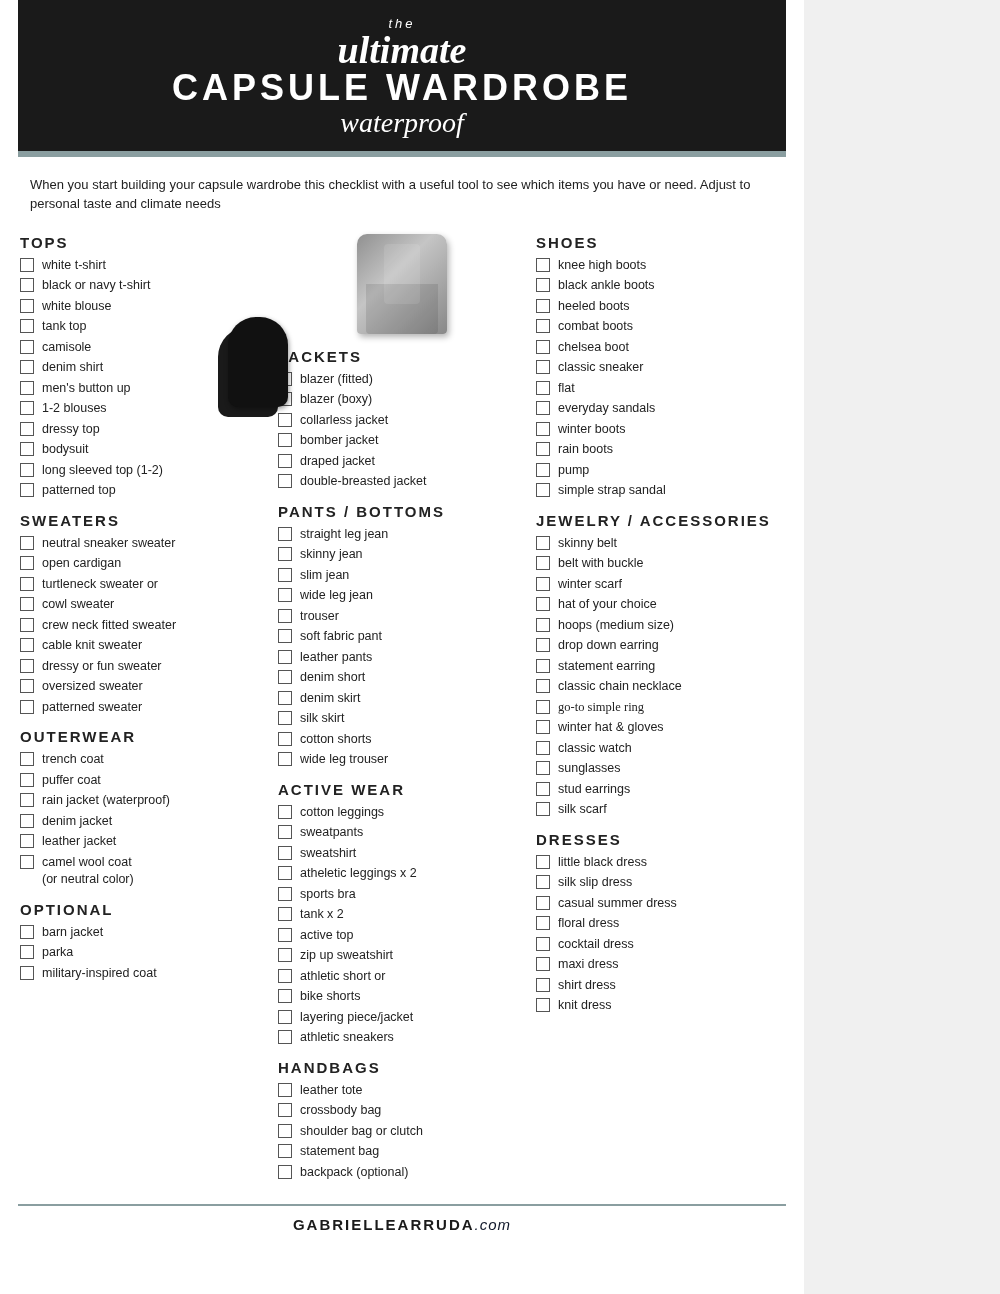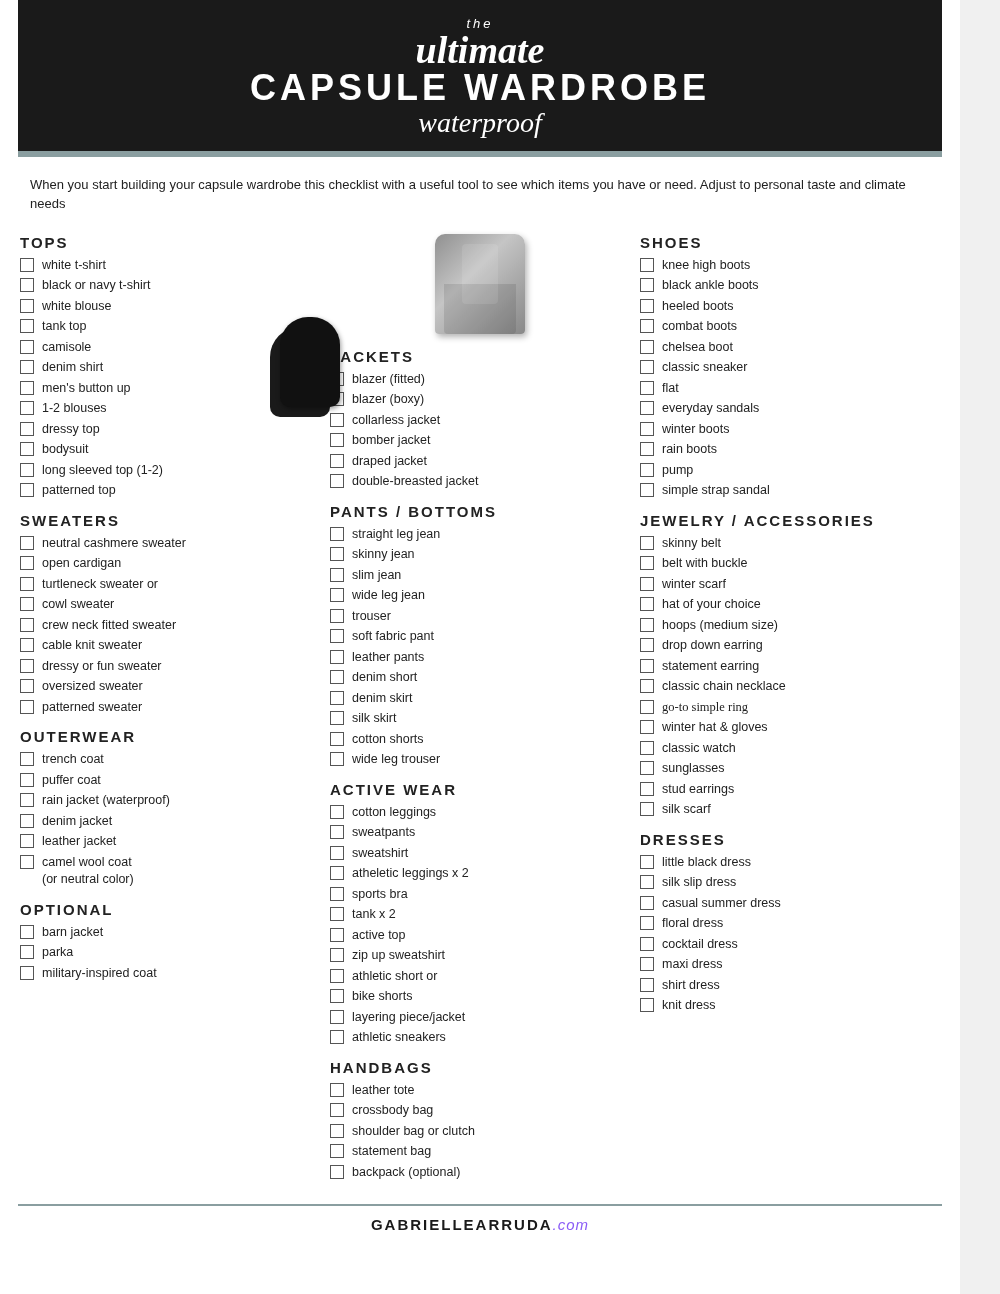--- a/index.html
+++ b/index.html
@@ -4,21 +4,21 @@
   <style>
     * { box-sizing: border-box; margin: 0; padding: 0; }
     body {
       font-family: Arial, sans-serif;
       background: #f0f0f0;
       width: 1000px;
       min-height: 1294px;
     }
     .page {
       background: #fff;
-      width: 960px;
+      width: 804px;
       min-height: 1294px;
       position: relative;
     }
     
     .intro {
       padding: 18px 30px 10px;
       font-size: 13px;
       color: #222;
       line-height: 1.5;
     }
@@ -152,21 +152,21 @@
             <span class="checkbox"></span>
             <span style="white-space:pre-line;">patterned top</span>
           </div>
           <div style="position: absolute; right: -20px; top: 60px; width: 60px; height: 90px; background: rgb(17, 17, 17); border-radius: 28px 28px 10px 10px; box-shadow: rgba(0, 0, 0, 0.4) 1px 2px 5px;"></div>
         </div>
 
       <div class="section-title" style="margin-top:12px;">SWEATERS</div>
       <div id="sweaters-items">
           <div class="checklist-item">
             <span class="checkbox"></span>
-            <span style="white-space:pre-line;">neutral cashmere sweater</span>
+            <span style="white-space:pre-line;">neutral sneaker sweater</span>
           </div>
           <div class="checklist-item">
             <span class="checkbox"></span>
             <span style="white-space:pre-line;">open cardigan</span>
           </div>
           <div class="checklist-item">
             <span class="checkbox"></span>
             <span style="white-space:pre-line;">turtleneck sweater or</span>
           </div>
           <div class="checklist-item">
@@ -555,16 +555,16 @@
           <div class="checklist-item">
             <span class="checkbox"></span>
             <span style="white-space:pre-line;">knit dress</span>
           </div>
         </div>
 
     </div>
   </div>
 
   <div style="border-top:2px solid #8a9ea0; margin:0 18px; padding:10px; text-align:center;">
-    <span style="font-size:15px; font-weight:900; letter-spacing:2px; color:#1a1a1a;">GABRIELLEARRUDA</span><span style="font-size:15px; font-style:italic; color:#8b5cf6; letter-spacing:1px;">.com</span>
+    <span style="font-size:15px; font-weight:900; letter-spacing:2px; color:#1a1a1a;">GABRIELLEARRUDA</span><span style="font-size:15px; font-style:italic; color:#0f172a; letter-spacing:1px;">.com</span>
   </div>
 
 </div>
 
 </body></html>

